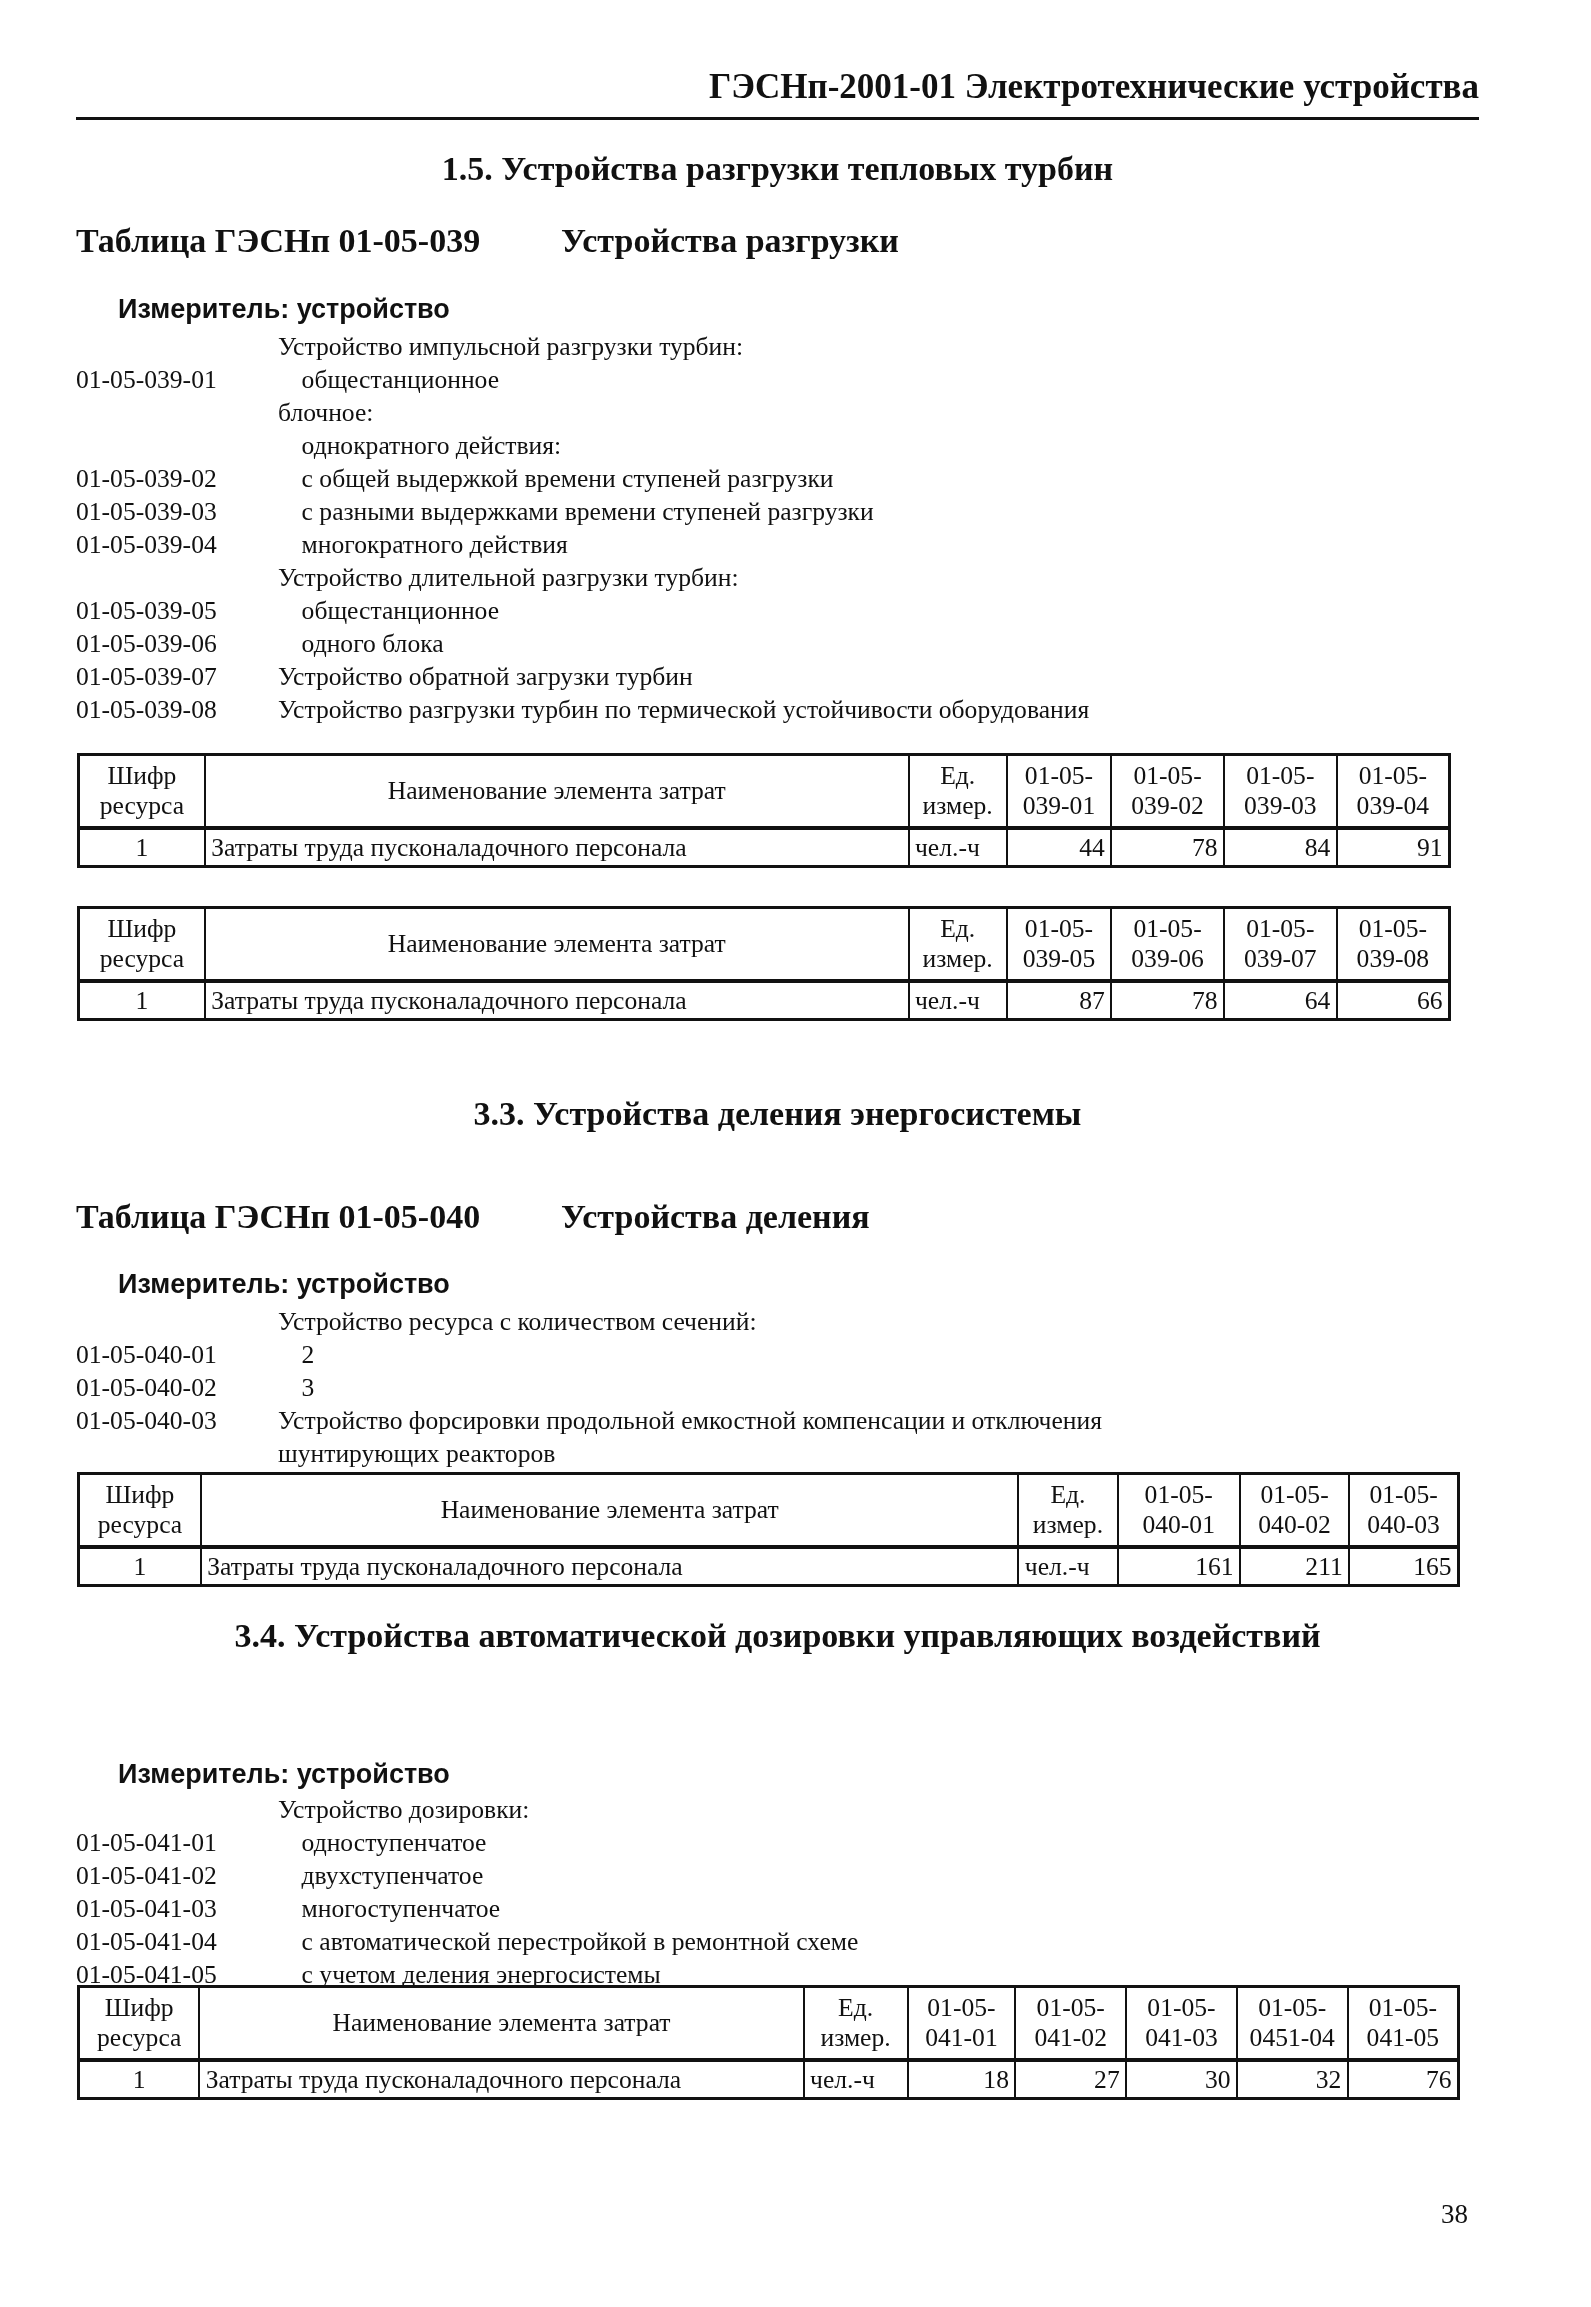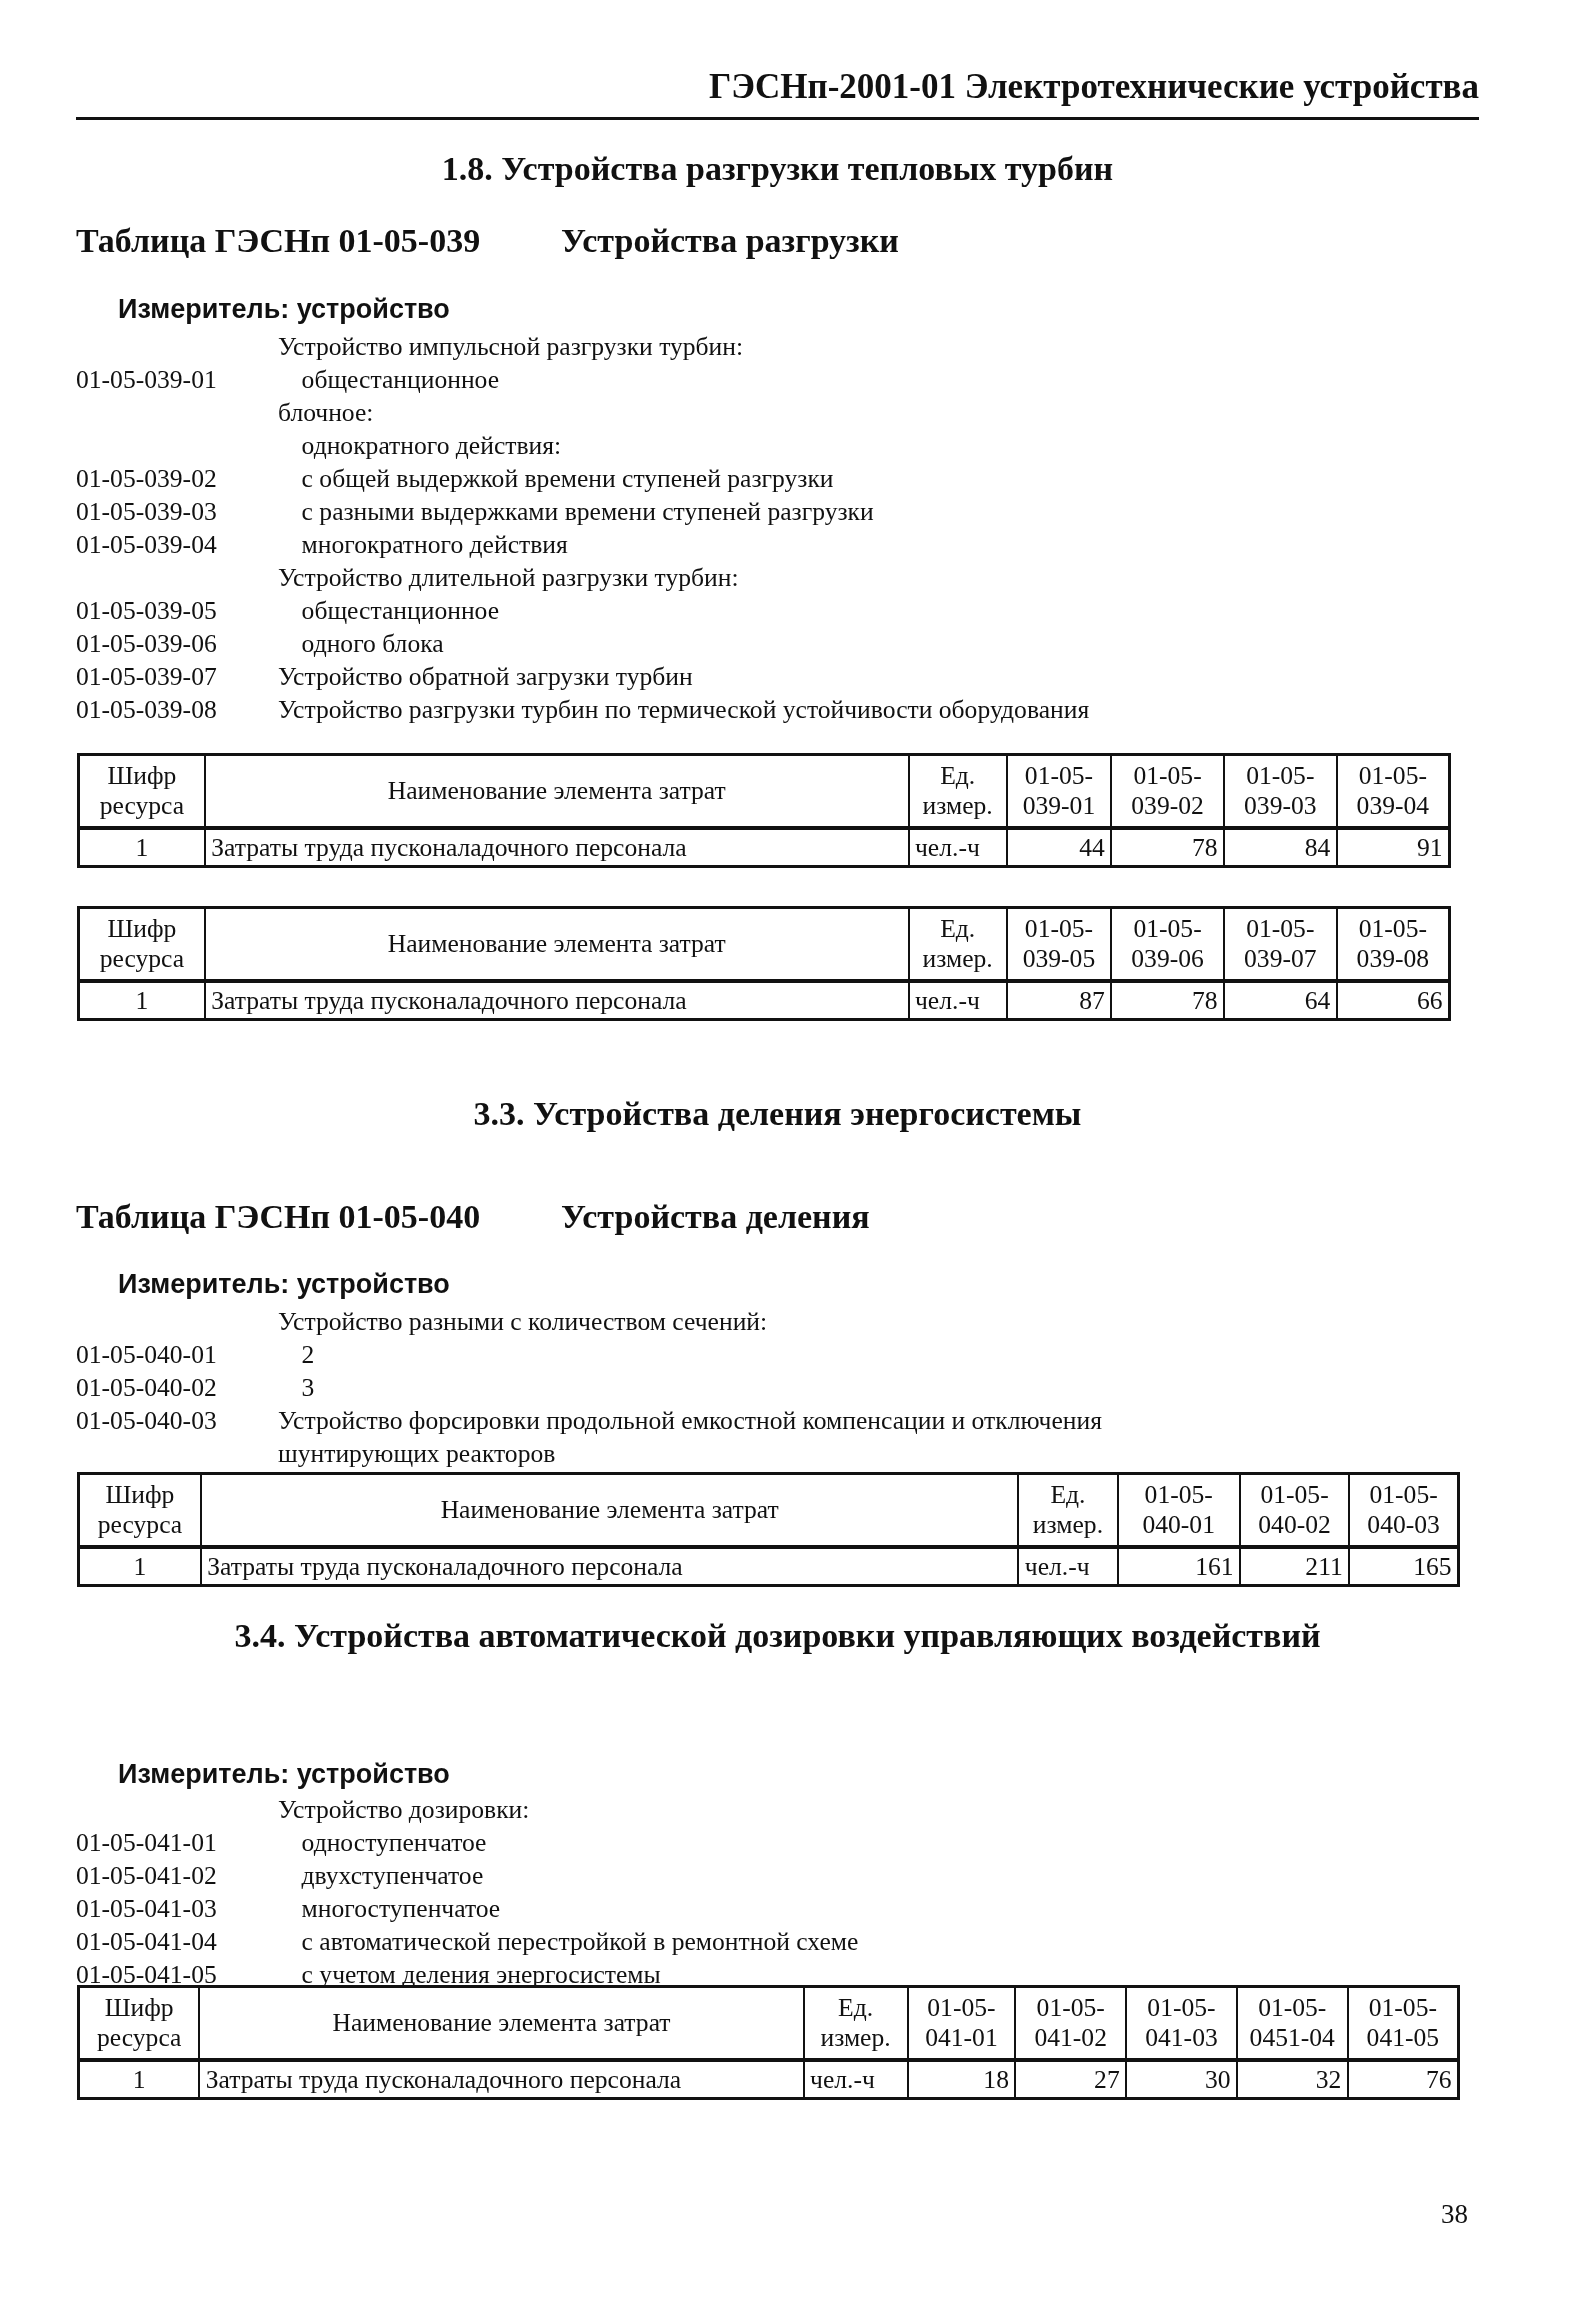--- a/index.html
+++ b/index.html
@@ -38,21 +38,21 @@
 
   .page-number { position: absolute; left: 1441px; top: 2199px; font-size: 27px; }
 </style>
 </head>
 <body>
 
 <div class="page">
 
   <div class="running-header">ГЭСНп-2001-01 Электротехнические устройства</div>
 
-  <div class="section-title" style="top:150px">1.8. Устройства разгрузки тепловых турбин</div>
+  <div class="section-title" style="top:150px">1.5. Устройства разгрузки тепловых турбин</div>
   <div class="table-title" style="top:222px">
     <span class="tnum">Таблица ГЭСНп 01-05-039</span><span>Устройства разгрузки</span>
   </div>
   <div class="meter" style="top:294px">Измеритель: устройство</div>
   <div class="items" style="top:330px">
       <div class="item-row">
         <span class="item-code"></span>
         <span class="item-text i0">Устройство импульсной разгрузки турбин:</span>
       </div>
       <div class="item-row">
@@ -169,21 +169,21 @@
     </table>
 
   <div class="section-title" style="top:1095px">3.3. Устройства деления энергосистемы</div>
   <div class="table-title" style="top:1198px">
     <span class="tnum">Таблица ГЭСНп 01-05-040</span><span>Устройства деления</span>
   </div>
   <div class="meter" style="top:1269px">Измеритель: устройство</div>
   <div class="items" style="top:1305px">
       <div class="item-row">
         <span class="item-code"></span>
-        <span class="item-text i0">Устройство разными с количеством сечений:</span>
+        <span class="item-text i0">Устройство ресурса с количеством сечений:</span>
       </div>
       <div class="item-row">
         <span class="item-code">01-05-040-01</span>
         <span class="item-text i1">2</span>
       </div>
       <div class="item-row">
         <span class="item-code">01-05-040-02</span>
         <span class="item-text i1">3</span>
       </div>
       <div class="item-row">

